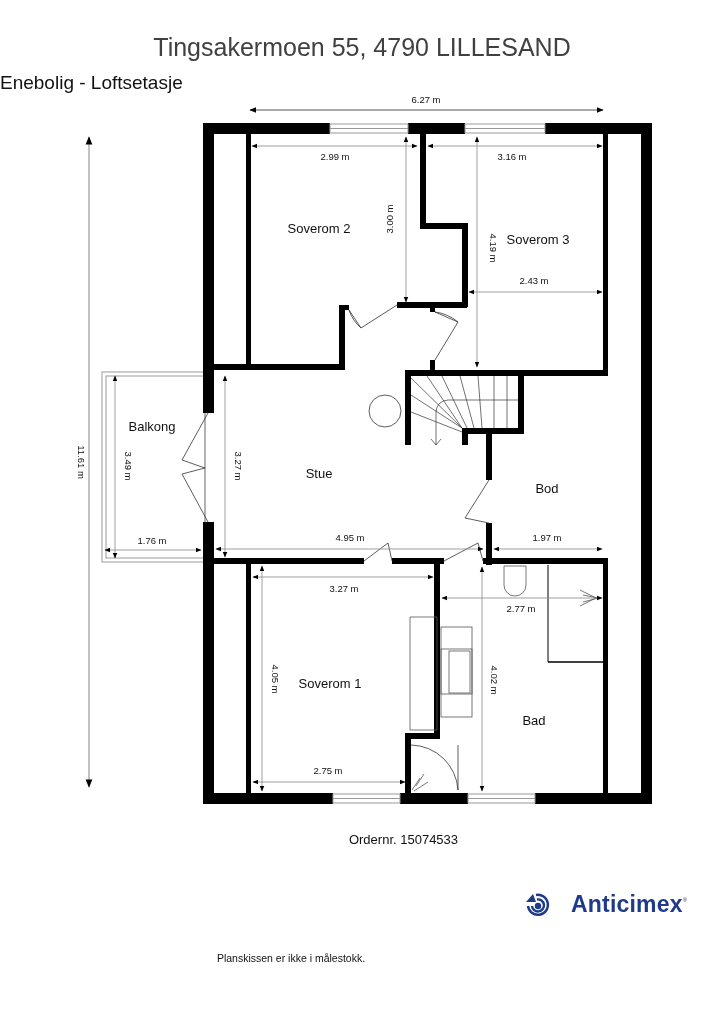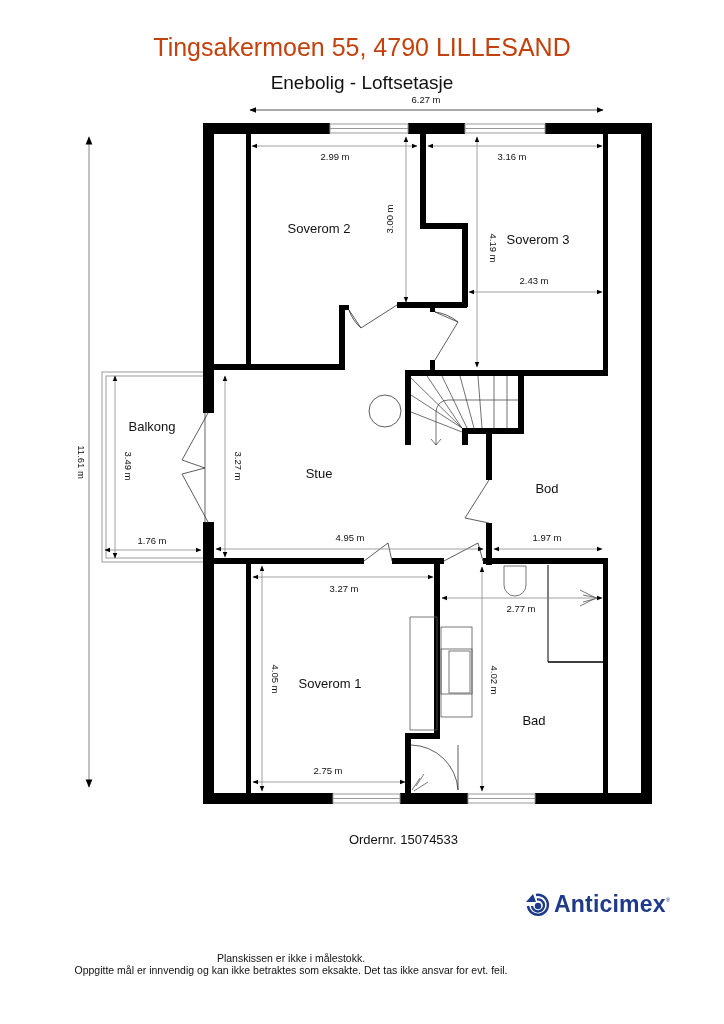--- a/index.html
+++ b/index.html
@@ -1,29 +1,29 @@
 <!DOCTYPE html>
 <html><head>
 <meta charset="utf-8">
 <style>
   html, body { margin: 0; padding: 0; background: #ffffff; }
   body { width: 724px; height: 1024px; position: relative; overflow: hidden;
          font-family: "Liberation Sans", "DejaVu Sans", sans-serif; color: #111; }
   .title { position: absolute; left: 0; width: 724px; text-align: center; top: 33px;
-           font-size: 25px; color: #c2410c; }
-  .subtitle { position: absolute; left: 0; width: 724px; text-align: center; top: 72px;
+           font-size: 25px; color: #404040; }
+  .subtitle { position: absolute; left: 0; width: 724px; text-align: left; top: 72px;
               font-size: 19px; color: #111; }
   svg.plan { position: absolute; left: 0; top: 0; }
   svg text { font-family: "Liberation Sans", "DejaVu Sans", sans-serif; fill: #111; }
   .room-label { font-size: 13px; }
   .dim { font-size: 9.5px; }
   .order { position: absolute; left: 0; width: 724px; text-align: center; top: 832px;
            font-size: 13px; padding-left: 83px; box-sizing: border-box; }
   .brand { position: absolute; left: 524px; top: 889px; height: 30px; display: flex; align-items: center; }
-  .brand-name { font-size: 23px; font-weight: bold; color: #1f3a8a; letter-spacing: 0.2px; margin-left: 2px; }
+  .brand-name { font-size: 23px; font-weight: bold; color: #1f3a8a; letter-spacing: 0.2px; margin-left: 19px; }
   .brand-reg { font-size: 6px; color: #1f3a8a; align-self: flex-start; margin-top: 8px; }
   .disclaimer { position: absolute; left: 0; width: 582px; text-align: center; top: 953px;
                 font-size: 10.5px; line-height: 11.5px; color: #111; }
 </style>
 </head>
 <body>
 
 <div class="title">Tingsakermoen 55, 4790 LILLESAND</div>
 <div class="subtitle">Enebolig  - Loftsetasje</div>
 
@@ -210,14 +210,13 @@
       <circle cx="14" cy="16" r="2" fill="#1f3a8a"></circle>
     </g>
     <path d="M2,12 L9,4 L12,12 z" fill="#1f3a8a"></path>
   </svg>
   <span class="brand-name">Anticimex</span>
   <span class="brand-reg">®</span>
 </div>
 
 <div class="disclaimer">
   <div>Planskissen er ikke i målestokk.</div>
-  <div>Oppgitte mål er innvendig og kan ikke betraktes som eksakte. Det tas ikke ansvar for evt. feil.</div>
 </div>
 
 </body></html>

